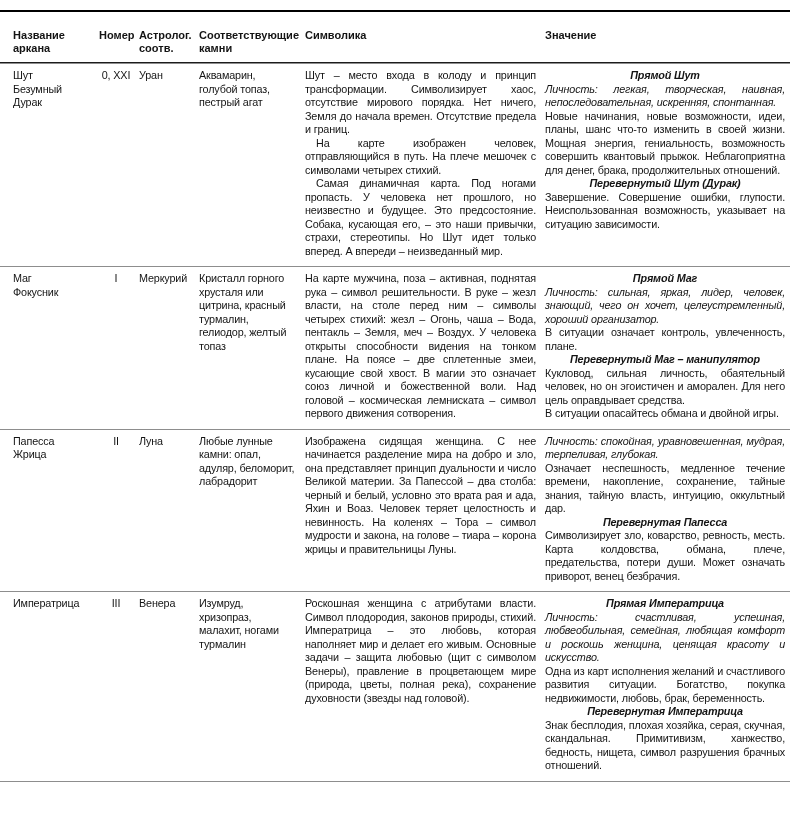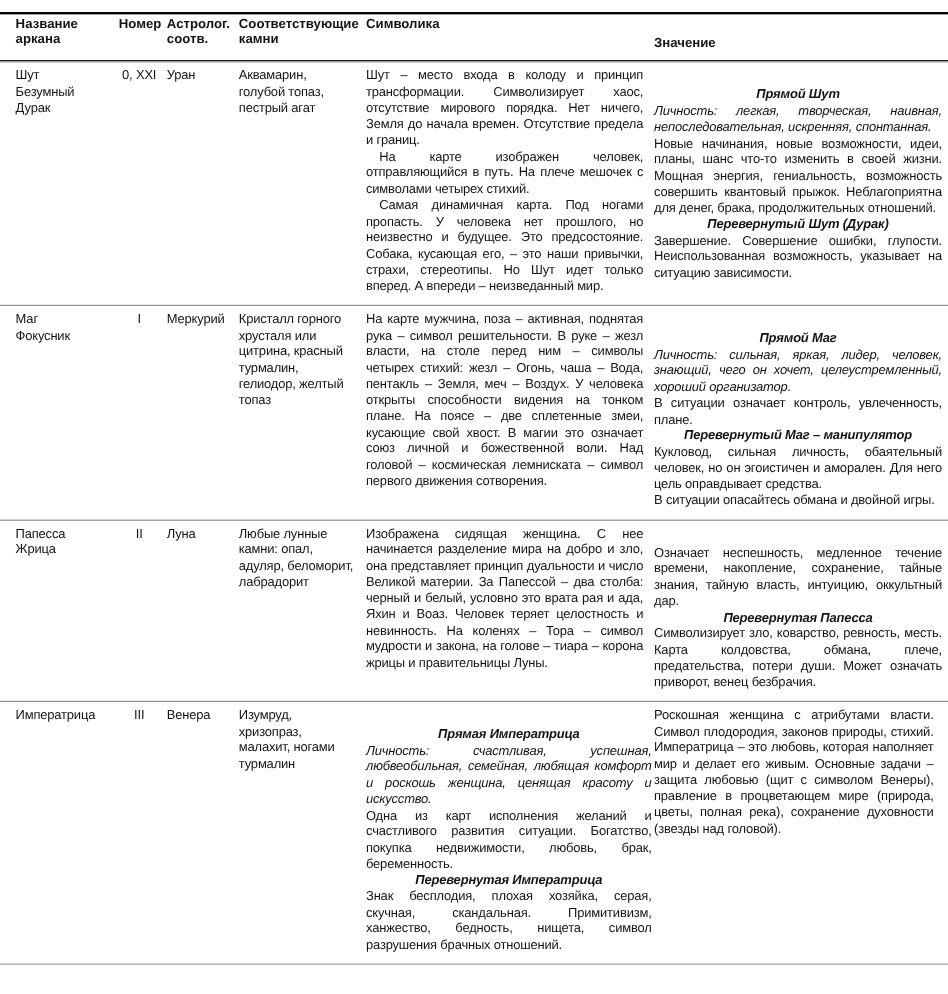--- a/index.html
+++ b/index.html
@@ -18,27 +18,27 @@
     display:grid;
     grid-template-columns:84px 42px 60px 106px 240px 1fr;
     box-sizing:border-box;
     padding:5px 3px 8px 13px;
   }
   .hdr {
     border-bottom:1.6px solid #1c1c1c;
     font-size:11px;
     font-weight:700;
     line-height:13px;
-    padding-top:2px;
+    padding-top:17px;
     padding-bottom:7px;
   }
   .row { border-top:1px solid #8d8d8d; font-size:10.8px; line-height:13.5px; letter-spacing:-0.15px; }
   .row:first-of-type { border-top:none; }
   .cell { padding-right:9px; box-sizing:border-box; }
-  .cell.last { padding-right:2px;margin-top:16px; }
+  .cell.last { padding-right:2px; }
   .pre { white-space:pre-line; }
   .num { text-align:center; padding-right:4px; }
   .hdr .num { text-align:left; padding-left:2px; }
   .sym p, .mean p { margin:0; text-align:justify; }
   .sym p + p { text-indent:11px; }
   .mean p.heading { font-weight:700; font-style:italic; text-align:center; }
   .mean p.italic { font-style:italic; }
 </style>
 </head>
 <body>
@@ -101,37 +101,38 @@
     <div class="row">
       <div class="cell pre">Папесса
 Жрица</div>
       <div class="cell num">II</div>
       <div class="cell">Луна</div>
       <div class="cell">Любые лунные камни: опал, адуляр, беломорит, лабрадорит</div>
       <div class="cell sym">
           <p>Изображена сидящая женщина. С нее начинается разделение мира на добро и зло, она представляет принцип дуальности и число Великой материи. За Папессой – два столба: черный и белый, условно это врата рая и ада, Яхин и Воаз. Человек теряет целостность и невинность. На коленях – Тора – символ мудрости и закона, на голове – тиара – корона жрицы и правительницы Луны.</p>
         </div>
       <div class="cell mean last">
+          <p class="italic">Личность: спокойная, уравновешенная, мудрая, терпеливая, глубокая.</p>
           <p class="normal">Означает неспешность, медленное течение времени, накопление, сохранение, тайные знания, тайную власть, интуицию, оккультный дар.</p>
           <p class="heading">Перевернутая Папесса</p>
           <p class="normal">Символизирует зло, коварство, ревность, месть. Карта колдовства, обмана, плече, предательства, потери души. Может означать приворот, венец безбрачия.</p>
         </div>
     </div>
 
     <div class="row">
       <div class="cell pre">Императрица</div>
       <div class="cell num">III</div>
       <div class="cell">Венера</div>
       <div class="cell">Изумруд, хризопраз, малахит, ногами турмалин</div>
+      <div class="cell sym">
+          <p>Роскошная женщина с атрибутами власти. Символ плодородия, законов природы, стихий. Императрица – это любовь, которая наполняет мир и делает его живым. Основные задачи – защита любовью (щит с символом Венеры), правление в процветающем мире (природа, цветы, полная река), сохранение духовности (звезды над головой).</p>
+        </div>
       <div class="cell mean last">
           <p class="heading">Прямая Императрица</p>
           <p class="italic">Личность: счастливая, успешная, любвеобильная, семейная, любящая комфорт и роскошь женщина, ценящая красоту и искусство.</p>
           <p class="normal">Одна из карт исполнения желаний и счастливого развития ситуации. Богатство, покупка недвижимости, любовь, брак, беременность.</p>
           <p class="heading">Перевернутая Императрица</p>
           <p class="normal">Знак бесплодия, плохая хозяйка, серая, скучная, скандальная. Примитивизм, ханжество, бедность, нищета, символ разрушения брачных отношений.</p>
         </div>
-      <div class="cell sym">
-          <p>Роскошная женщина с атрибутами власти. Символ плодородия, законов природы, стихий. Императрица – это любовь, которая наполняет мир и делает его живым. Основные задачи – защита любовью (щит с символом Венеры), правление в процветающем мире (природа, цветы, полная река), сохранение духовности (звезды над головой).</p>
-        </div>
     </div>
 
   </div>
 </div>
 
 </body></html>

